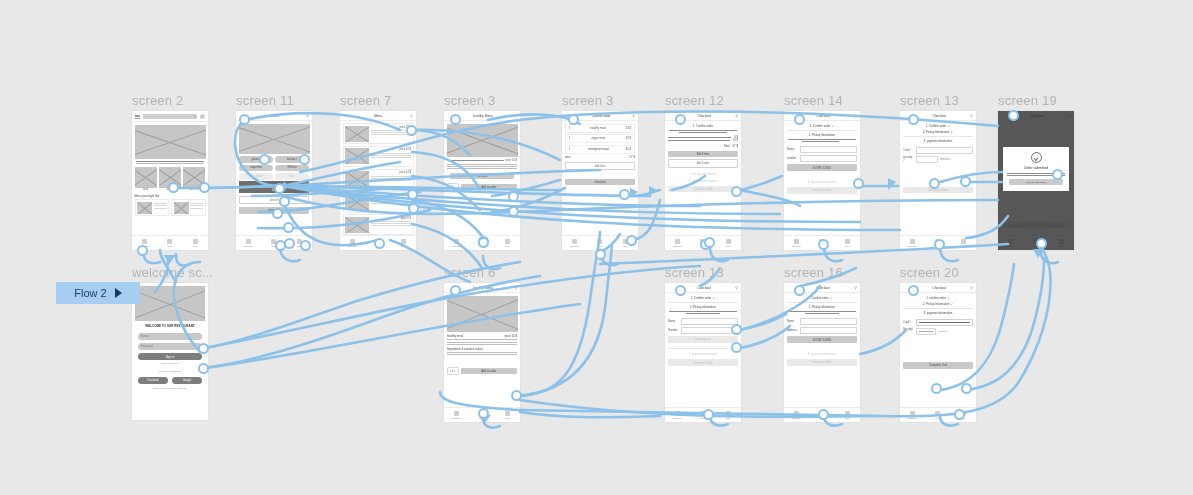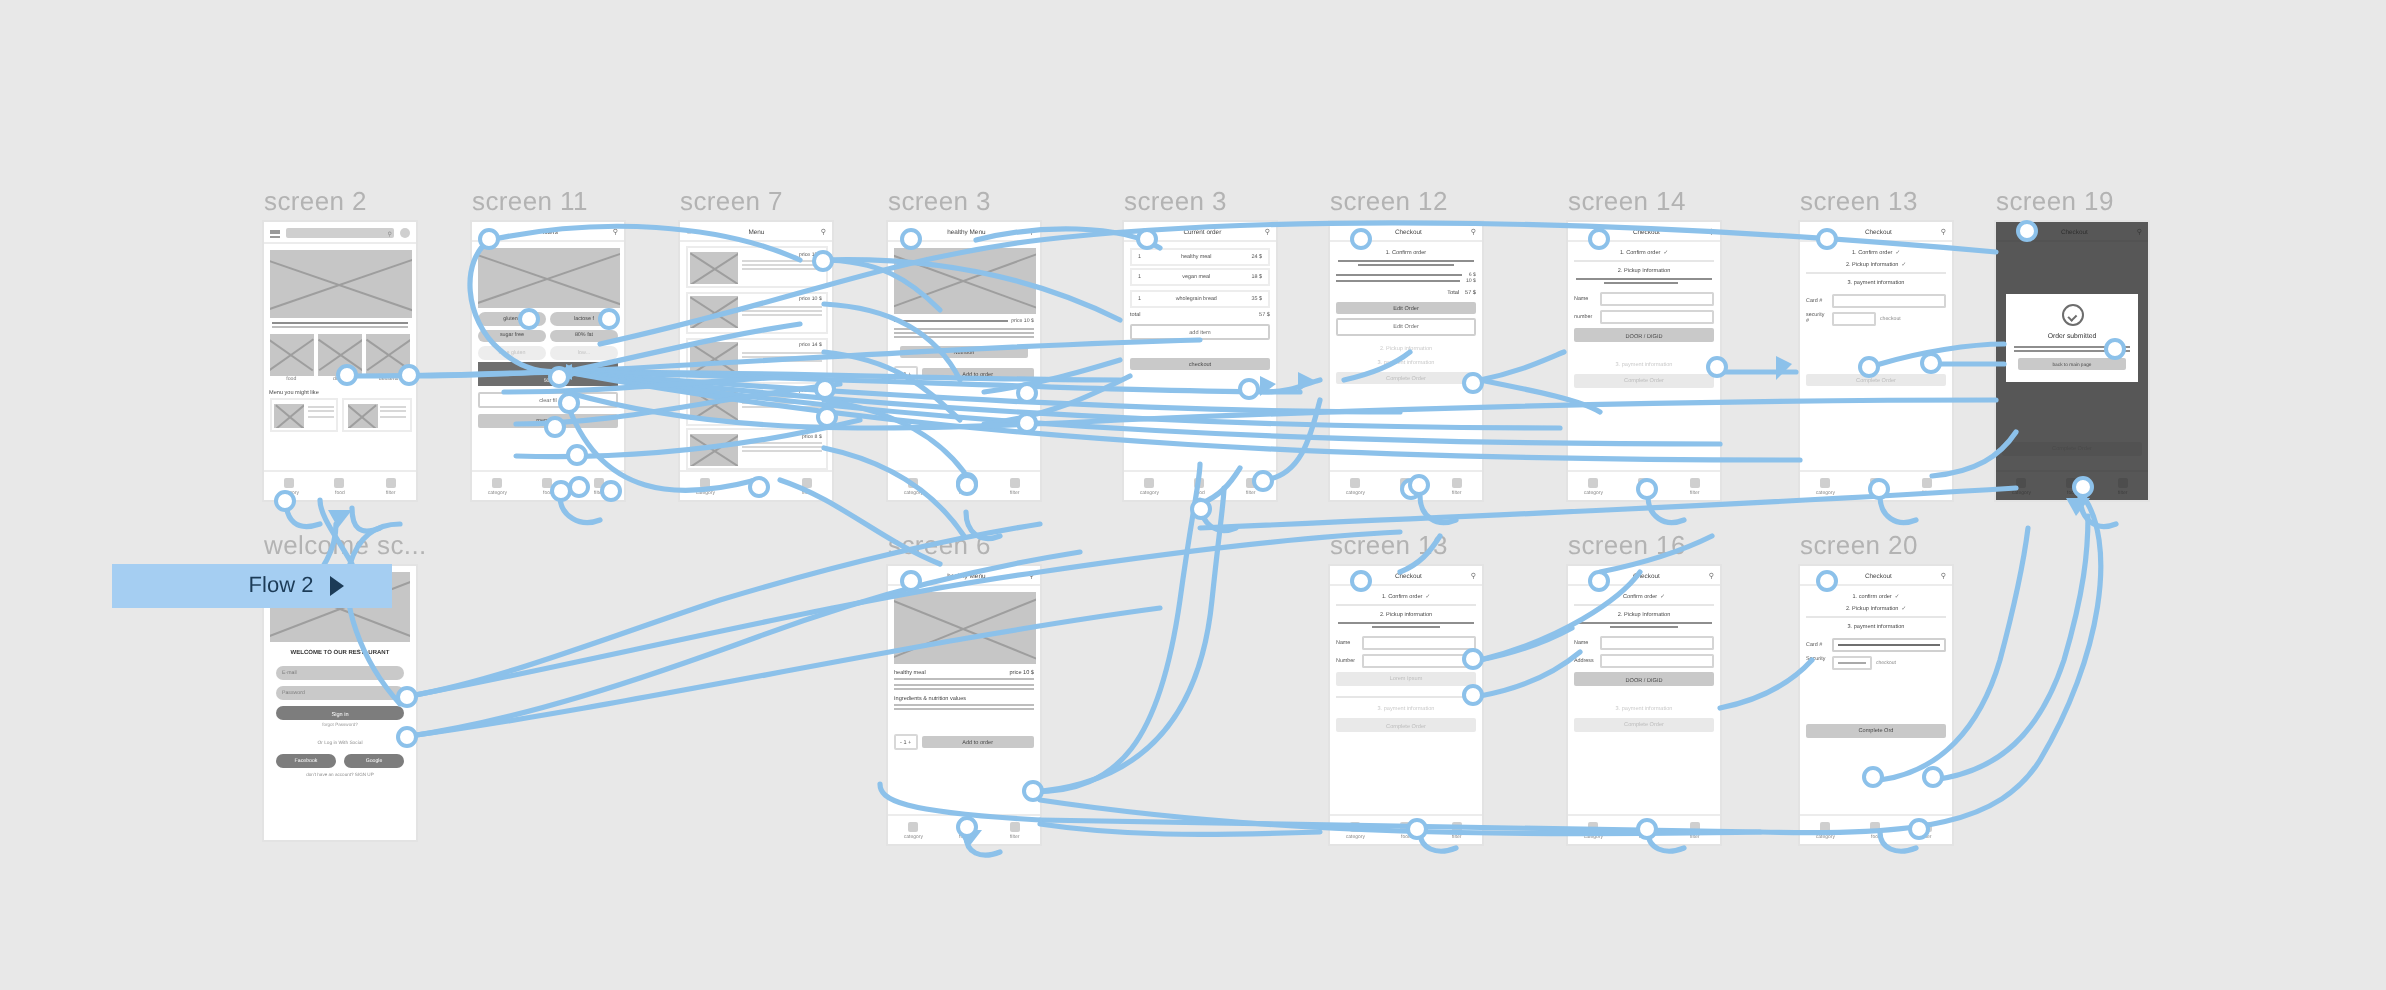--- a/index.html
+++ b/index.html
@@ -37,21 +37,21 @@
   .pricetag{font-size:2.6px;color:#555;white-space:nowrap;}
   .listitem{border:0.6px solid #ececec;display:flex;padding:1.6px;gap:2px;margin:0 2.5px 1.6px;}
   .orow{border:0.6px solid #ededed;display:flex;align-items:center;justify-content:space-between;padding:2px 3px;margin:0 3px 1.5px;font-size:2.7px;color:#555;}
   .step{font-size:2.8px;color:#4a4a4a;text-align:center;}
   .step.dim{color:#cbcbcb;}
   .fld{display:flex;align-items:center;gap:2px;margin:0 3px 2.2px;}
   .fld .fl{font-size:2.7px;color:#555;width:11px;}
   .fld .fi{flex:1;height:5px;border:0.6px solid #d5d5d5;border-radius:0.8px;background:#fff;}
   .stepper{display:flex;align-items:center;gap:2px;border:0.6px solid #d8d8d8;border-radius:1px;padding:0 2px;height:6px;font-size:2.8px;color:#555;}
   
-  #flow2{position:absolute;left:56px;top:282px;width:96px;height:22px;background:#a5cef2;display:flex;align-items:center;justify-content:center;gap:8px;z-index:6;padding-left:44px;}
+  #flow2{position:absolute;left:56px;top:282px;width:84px;height:22px;background:#a5cef2;display:flex;align-items:center;justify-content:center;gap:8px;z-index:6;}
   #flow2 .f2t{font-size:11px;color:#1c3b57;font-family:"Liberation Sans",sans-serif;}
   #flow2 .f2p{width:0;height:0;border-left:7px solid transparent;border-top:5px solid transparent;border-bottom:5px solid transparent;}
   
   .node{position:absolute;width:11px;height:11px;border-radius:50%;background:#fff;border:2.4px solid #8cc1ea;box-sizing:border-box;z-index:7;}
   
   .overlay{position:absolute;inset:0;background:rgba(40,40,40,.78);}
   .modal{position:absolute;left:5px;right:5px;top:36px;background:#fff;padding:5px 4px 6px;text-align:center;}
   .ok{width:9px;height:9px;border:0.8px solid #6d6d6d;border-radius:50%;margin:0 auto 2.5px;position:relative;}
   .ok:after{content:"";position:absolute;left:2.2px;top:3.6px;width:3px;height:1.5px;border-left:0.8px solid #6d6d6d;border-bottom:0.8px solid #6d6d6d;transform:rotate(-45deg);}
   .modal .mt{font-size:3.4px;color:#333;margin-bottom:3px;}

